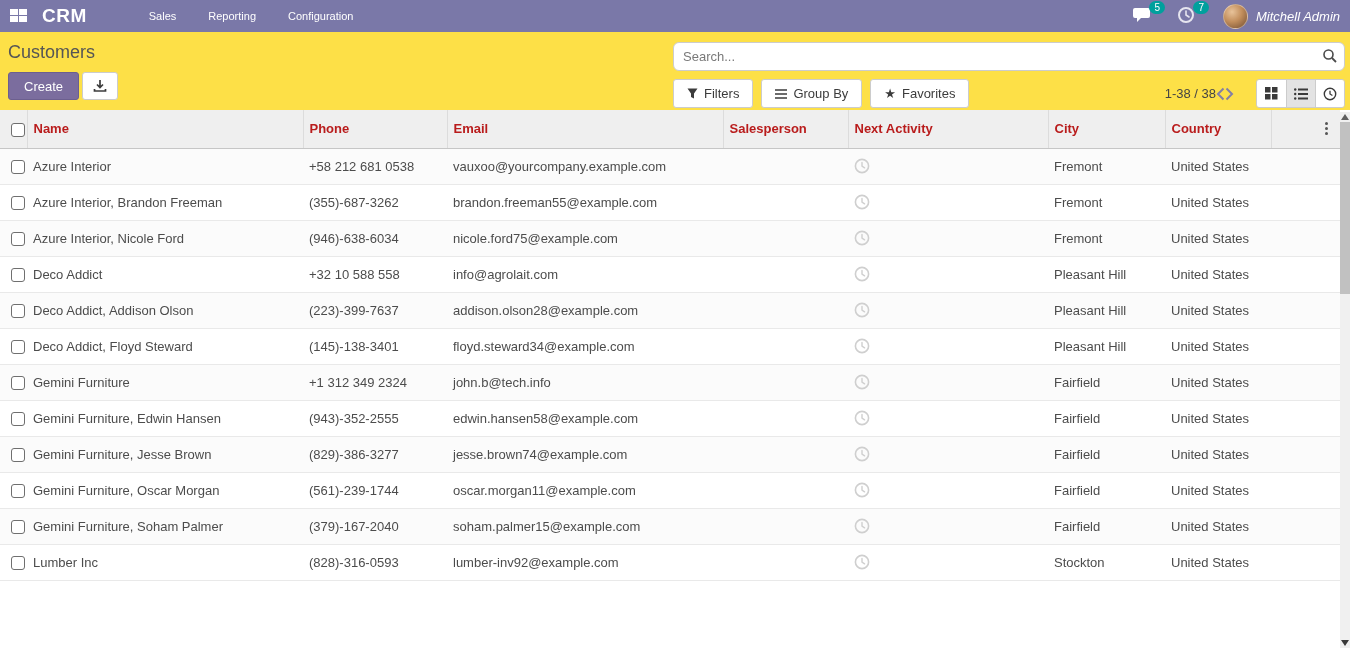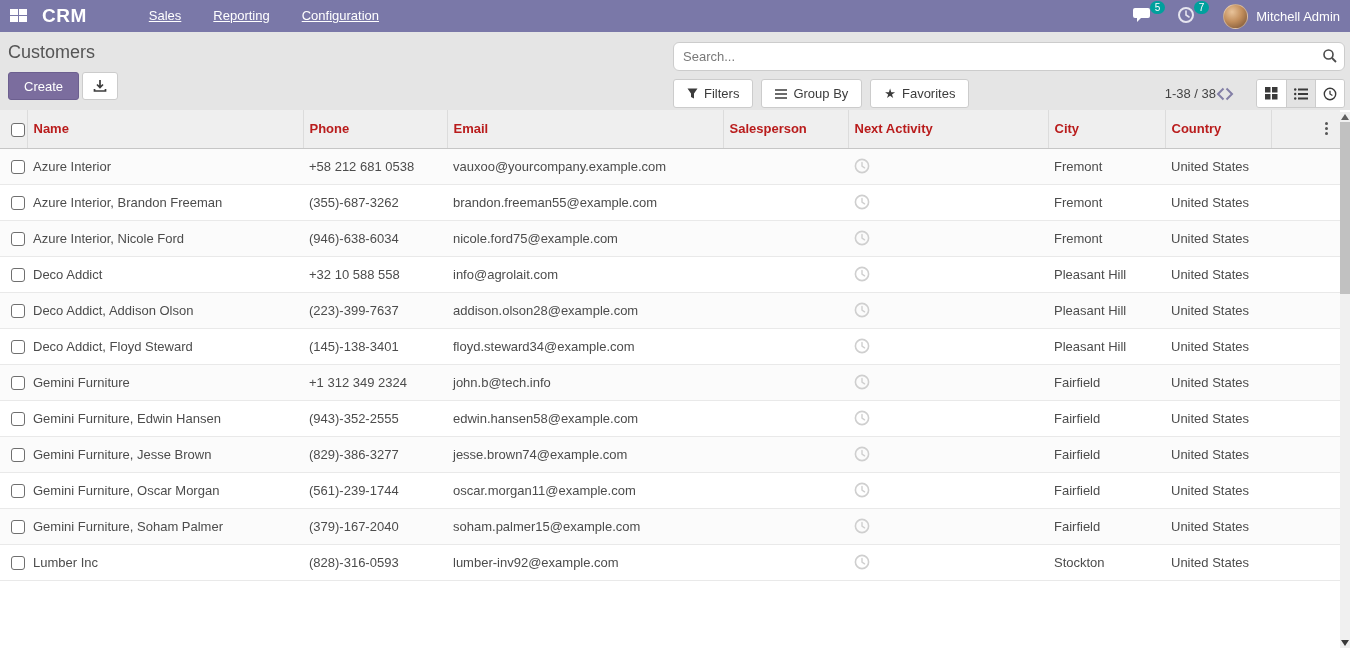--- a/index.html
+++ b/index.html
@@ -8,33 +8,33 @@
   .app { position:relative; width:1350px; height:648px; }
 
   
   .navbar { height:32px; background:#7a78a8; display:flex; align-items:center;
             color:#fff; padding:0 10px; }
   .apps-icon { width:17px; height:14px; display:grid; grid-template-columns:8px 8px;
                grid-template-rows:6px 6px; gap:1px; cursor:pointer; }
   .apps-icon span { background:#fff; }
   .brand { font-size:19px; font-weight:bold; margin-left:15px; letter-spacing:.5px; cursor:pointer; }
   .nav-menus { display:flex; margin-left:48px; gap:4px; }
-  .nav-menu { font-size:13px; padding:0 14px; line-height:32px; cursor:pointer;text-decoration:underline; }
+  .nav-menu { font-size:11px; padding:0 14px; line-height:32px; cursor:pointer; }
   .nav-right { margin-left:auto; display:flex; align-items:center; gap:18px; }
   .nav-iconwrap { position:relative; width:20px; height:20px; cursor:pointer; }
   .nav-badge { position:absolute; top:-5px; right:-12px; background:#00a09d; color:#fff;
                font-size:10px; line-height:13px; padding:0 5px; border-radius:8px; }
   .user-block { display:flex; align-items:center; gap:8px; cursor:pointer; }
   .avatar { width:25px; height:25px; border-radius:50%;
             background:radial-gradient(circle at 35% 30%, #e8c39a 0%, #c28e5c 45%, #6e4a2f 100%);
             border:1px solid rgba(255,255,255,.4); }
-  .user-name { font-size:13px; }
+  .user-name { font-size:13px;font-style:italic; }
 
   
-  .control-panel { height:78px; background:#e5e5e5; display:flex; padding:0 5px 0 8px; }
+  .control-panel { height:78px; background:#fde047; display:flex; padding:0 5px 0 8px; }
   .cp-left { flex:1; display:flex; flex-direction:column; }
   .page-title { font-size:18px; color:#555; margin-top:10px; }
   .cp-buttons { display:flex; margin-top:9px; gap:3px; align-items:center; }
   .btn-create { background:#7b6d9e; border:1px solid #6c5f8f; color:#fff; font-size:13px;
                 height:28px; padding:0 15px; border-radius:3px; cursor:pointer;
                 font-family:"Liberation Sans", sans-serif; }
   .btn-export { background:#fff; border:1px solid #ccc; width:36px; height:28px;
                 border-radius:3px; cursor:pointer; display:flex; align-items:center;
                 justify-content:center; }
   .cp-right { width:672px; display:flex; flex-direction:column; }

